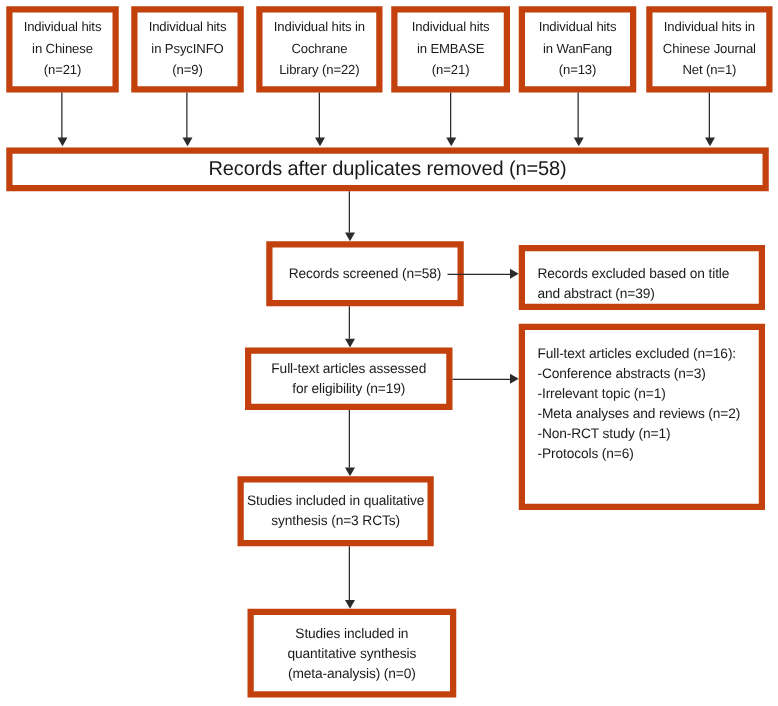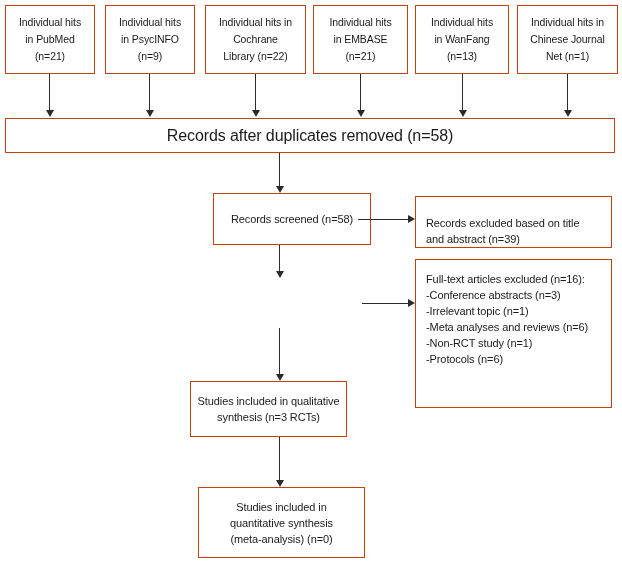--- a/index.html
+++ b/index.html
@@ -12,21 +12,21 @@
     position: relative;
     width: 622px;
     height: 565px;
     background: #ffffff;
     font-family: "Liberation Sans", sans-serif;
     overflow: hidden;
   }
   .box {
     position: absolute;
     box-sizing: border-box;
-    border: 1px solid #c2410c;
+    border: 5px solid #c2410c;
     background: #ffffff;
     display: flex;
     flex-direction: column;
     align-items: center;
     justify-content: center;
     text-align: center;
     color: #1a1a1a;
     font-size: 11px;
     line-height: 16px;
     letter-spacing: -0.1px;
@@ -78,21 +78,21 @@
     border-left: 7px solid #2b2b2b;
   }
 </style>
 </head>
 <body>
 
 <div id="canvas">
 
   <div class="box srcbox" style="left:5px; top:5px; width:90px; height:69px;">
     <span class="line">Individual hits</span>
-    <span class="line">in PubMed</span>
+    <span class="line">in Chinese</span>
     <span class="line">(n=21)</span>
   </div>
 
   <div class="box srcbox" style="left:105px; top:5px; width:90px; height:69px;">
     <span class="line">Individual hits</span>
     <span class="line">in PsycINFO</span>
     <span class="line">(n=9)</span>
   </div>
 
   <div class="box srcbox" style="left:205px; top:5px; width:101px; height:69px;">
@@ -152,29 +152,33 @@
   <div class="arrow-right" style="left:408px; top:215px;"></div>
 
   <div class="box left-align" style="left:415px; top:196px; width:197px; height:52px; justify-content:flex-end;">
     <span class="line">Records excluded based on title</span>
     <span class="line">and abstract (n=39)</span>
   </div>
 
   <div class="vline" style="left:279px; top:245px; height:26px;"></div>
   <div class="arrow-down" style="left:276px; top:271px;"></div>
 
+  <div class="box" style="left:196px; top:278px; width:166px; height:50px;">
+    <span class="line">Full-text articles assessed</span>
+    <span class="line">for eligibility (n=19)</span>
+  </div>
 
   <div class="hline" style="left:362px; top:303px; width:46px;"></div>
   <div class="arrow-right" style="left:408px; top:299px;"></div>
 
   <div class="box left-align" style="left:415px; top:259px; width:197px; height:149px; padding-top:11px;">
     <span class="line">Full-text articles excluded (n=16):</span>
     <span class="line">-Conference abstracts (n=3)</span>
     <span class="line">-Irrelevant topic (n=1)</span>
-    <span class="line">-Meta analyses and reviews (n=6)</span>
+    <span class="line">-Meta analyses and reviews (n=2)</span>
     <span class="line">-Non-RCT study (n=1)</span>
     <span class="line">-Protocols (n=6)</span>
   </div>
 
   <div class="vline" style="left:279px; top:328px; height:46px;"></div>
   <div class="arrow-down" style="left:276px; top:374px;"></div>
 
   <div class="box" style="left:190px; top:381px; width:157px; height:56px;">
     <span class="line">Studies included in qualitative</span>
     <span class="line">synthesis (n=3 RCTs)</span>

